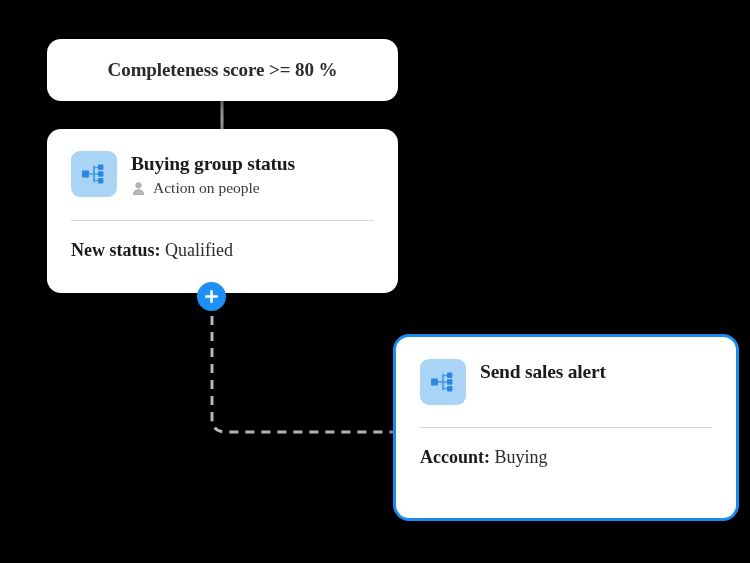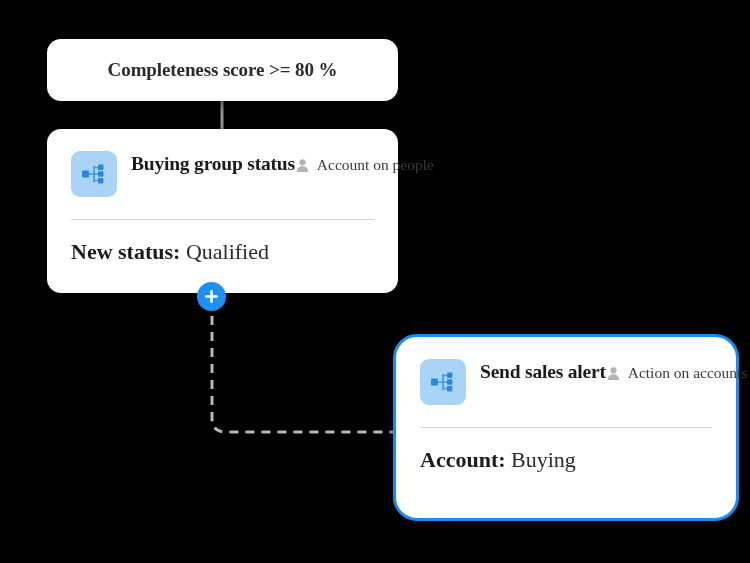--- a/index.html
+++ b/index.html
@@ -62,21 +62,21 @@
     height: 164px;
     padding: 22px 24px 18px 24px;
   }
   #card-alert {
     left: 377px;
     top: 334px;
     width: 346px;
     height: 187px;
     padding: 22px 24px 18px 24px;
     border: 3px solid #1a8cf0;
-    border-radius: 24px;
+    border-radius: 16px;
   }
 
   .card-header {
     display: flex;
     align-items: flex-start;
     gap: 14px;
   }
 
   .app-icon {
     width: 46px;
@@ -85,21 +85,21 @@
     background: #a9d4f5;
     flex: 0 0 auto;
     display: flex;
     align-items: center;
     justify-content: center;
   }
   .app-icon svg { display: block; }
 
   .header-text {
     display: flex;
-    flex-direction: row;
+    flex-direction: column;
     justify-content: center;
     padding-top: 1px;
   }
   .card-title {
     font-size: 19.5px;
     font-weight: bold;
     color: #1b1b1b;
     line-height: 1.18;
     letter-spacing: -0.2px;
     white-space: nowrap;
@@ -122,21 +122,21 @@
     margin: 22px 0 0 0;
   }
 
   .detail-list {
     margin-top: 17px;
     display: flex;
     flex-direction: column;
     gap: 5px;
   }
   .detail-row {
-    font-size: 22px;
+    font-size: 18px;
     color: #2b2b2b;
     line-height: 1.35;
     white-space: nowrap;
   }
   .detail-row .lbl {
     font-weight: bold;
     color: #1b1b1b;
   }
   .detail-row .val { font-weight: normal; }
 
@@ -186,21 +186,21 @@
           <rect x="18" y="18" width="5.4" height="5.4" rx="0.9" fill="#2a86e0"></rect>
         </svg>
       </div>
       <div class="header-text">
         <div class="card-title">Buying group status</div>
         <div class="card-subtitle">
           <svg class="person-icon" width="15" height="15" viewBox="0 0 16 16" aria-hidden="true">
             <circle cx="8" cy="4.6" r="3.3" fill="#b4b4b4"></circle>
             <path d="M1.9 15 C1.9 10.9 4.6 8.7 8 8.7 C11.4 8.7 14.1 10.9 14.1 15 Z" fill="#b4b4b4"></path>
           </svg>
-          <span>Account on people</span>
+          <span>Action on people</span>
         </div>
       </div>
     </div>
 
     <div class="divider"></div>
 
     <div class="detail-list">
       <div class="detail-row">
         <span class="lbl">New status:</span>
         <span class="val">Qualified</span>
@@ -220,27 +220,20 @@
         <svg width="28" height="28" viewBox="0 0 28 28" aria-hidden="true">
           <rect x="2" y="10.5" width="7" height="7" rx="1" fill="#2a86e0"></rect>
           <path d="M9 14 H14 M14 6.5 V21.5 M14 7.5 H18 M14 14 H18 M14 20.5 H18" stroke="#3f9ae8" stroke-width="1.7" fill="none" stroke-linecap="round"></path>
           <rect x="18" y="4.6" width="5.4" height="5.4" rx="0.9" fill="#2a86e0"></rect>
           <rect x="18" y="11.3" width="5.4" height="5.4" rx="0.9" fill="#2a86e0"></rect>
           <rect x="18" y="18" width="5.4" height="5.4" rx="0.9" fill="#2a86e0"></rect>
         </svg>
       </div>
       <div class="header-text">
         <div class="card-title">Send sales alert</div>
-        <div class="card-subtitle">
-          <svg class="person-icon" width="15" height="15" viewBox="0 0 16 16" aria-hidden="true">
-            <circle cx="8" cy="4.6" r="3.3" fill="#b4b4b4"></circle>
-            <path d="M1.9 15 C1.9 10.9 4.6 8.7 8 8.7 C11.4 8.7 14.1 10.9 14.1 15 Z" fill="#b4b4b4"></path>
-          </svg>
-          <span>Action on accounts</span>
-        </div>
       </div>
     </div>
 
     <div class="divider"></div>
 
     <div class="detail-list">
       <div class="detail-row">
         <span class="lbl">Account:</span>
         <span class="val">Buying</span>
       </div>

